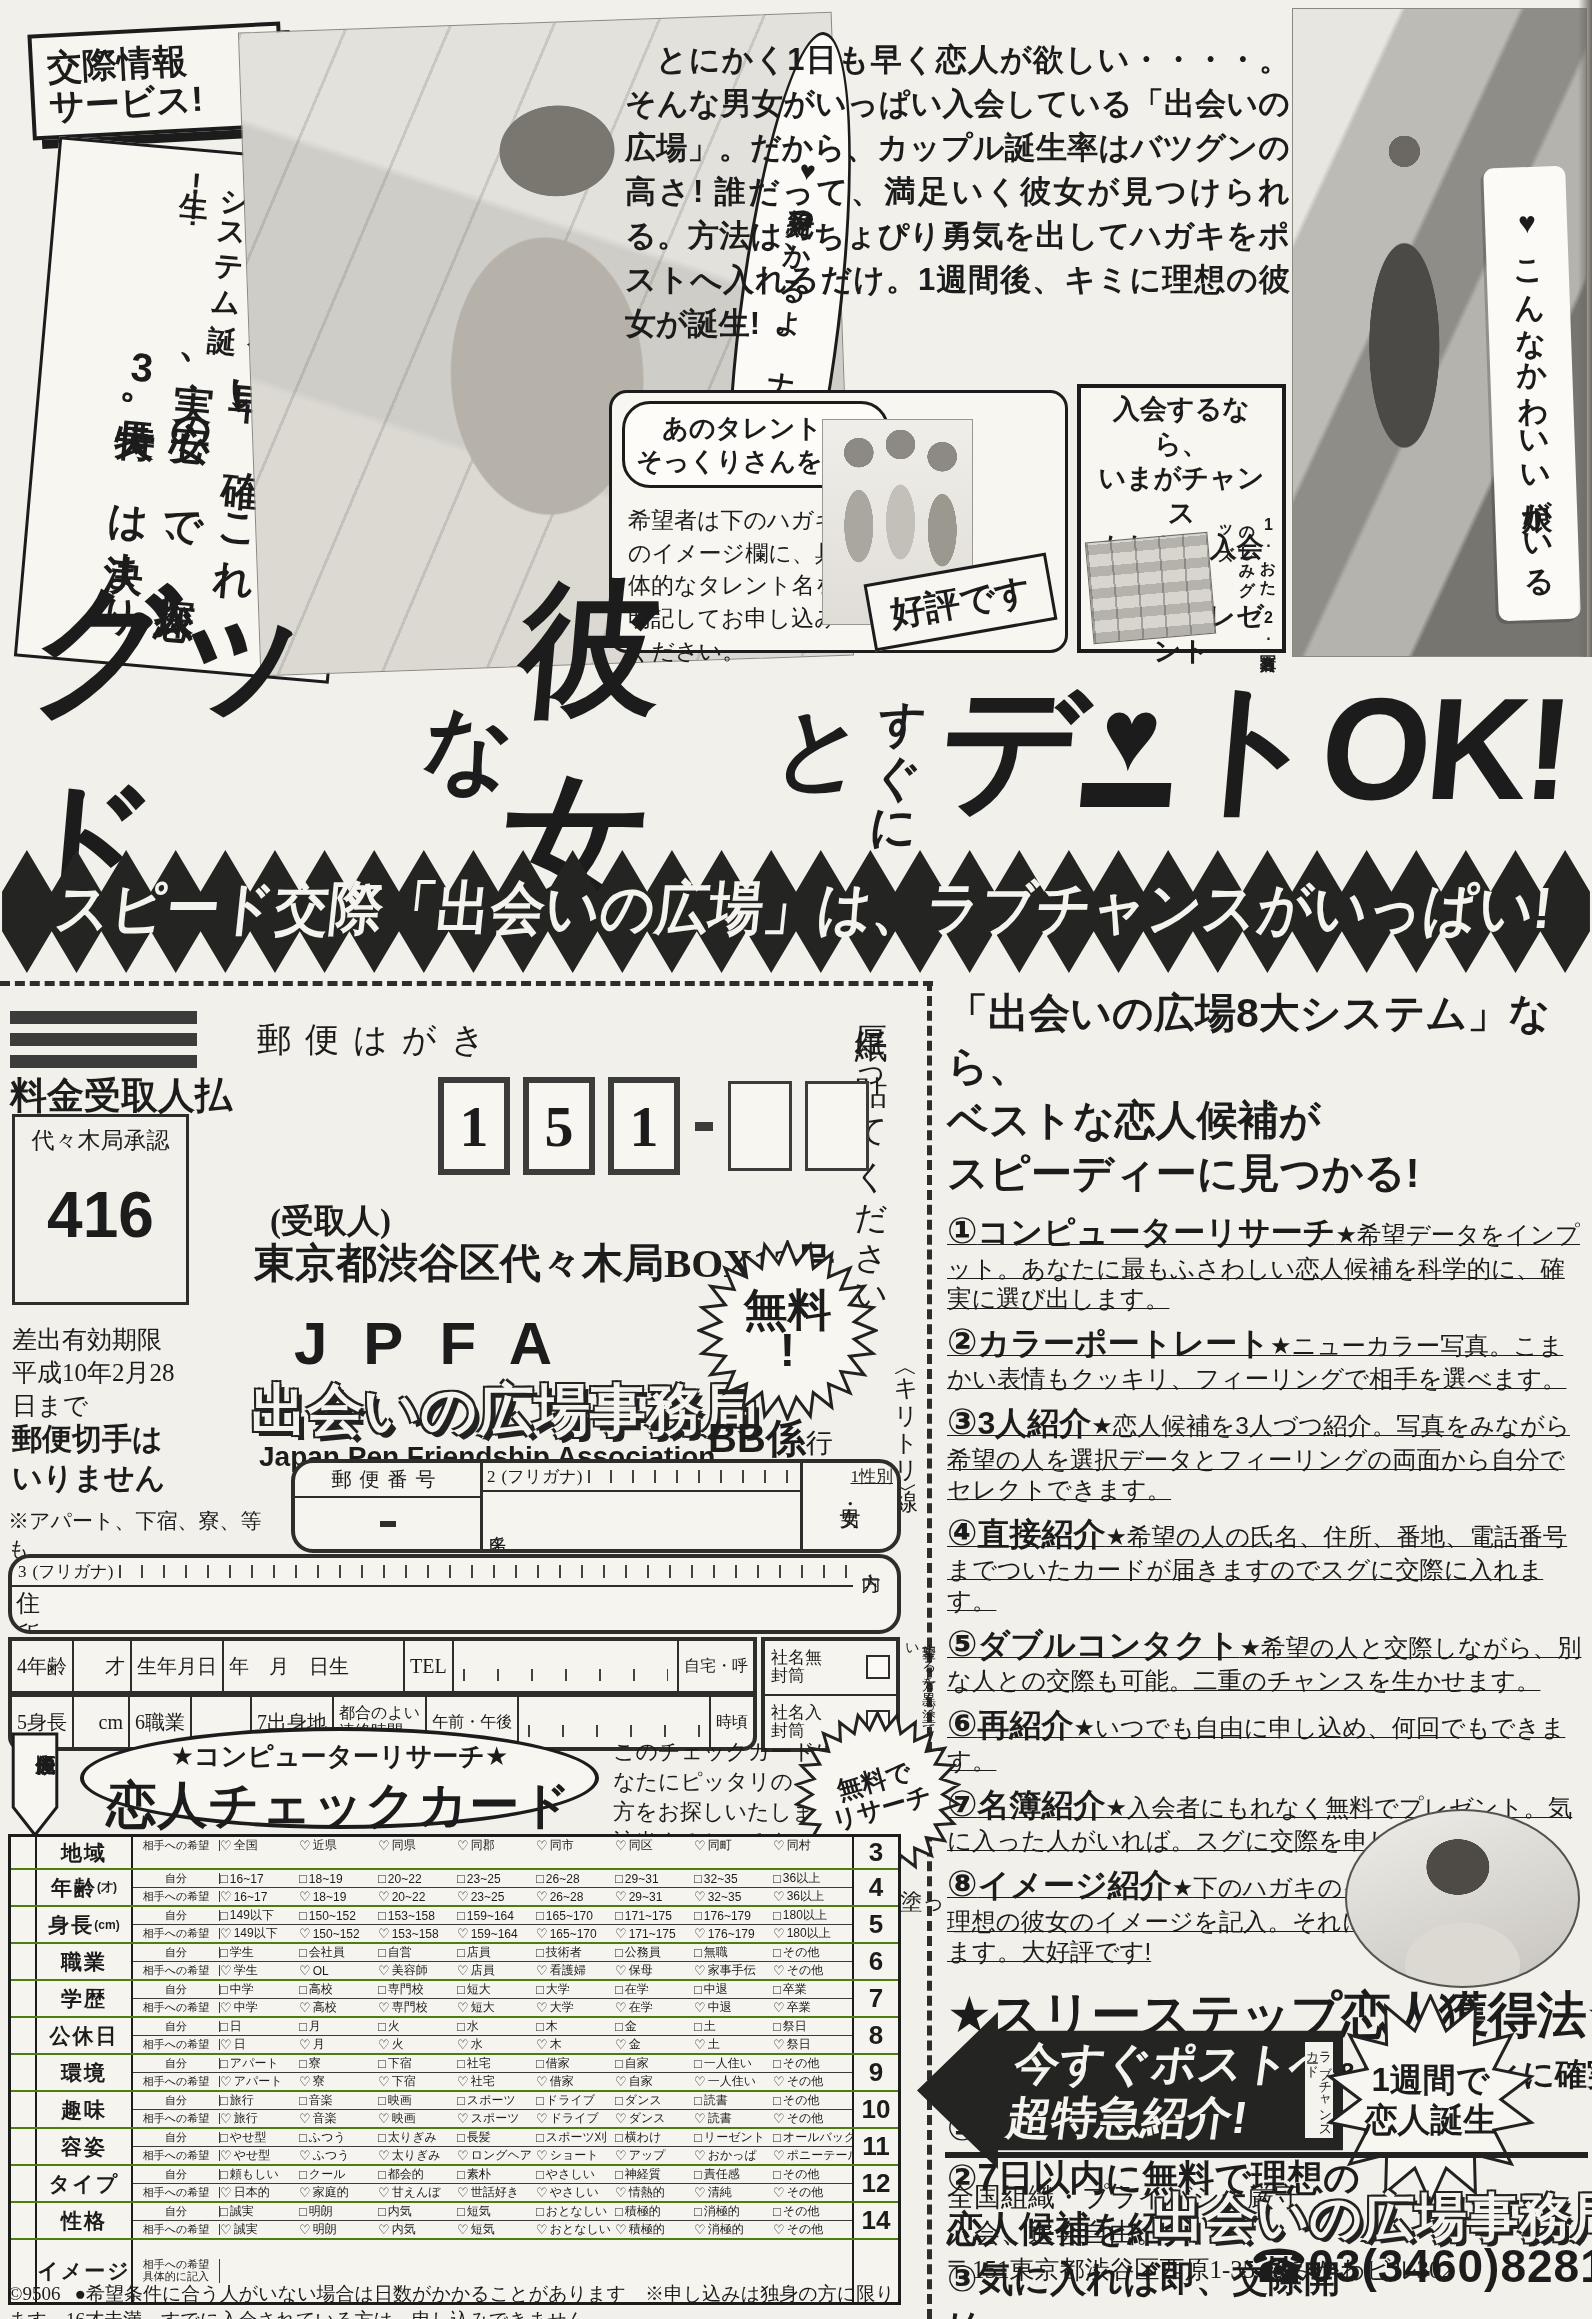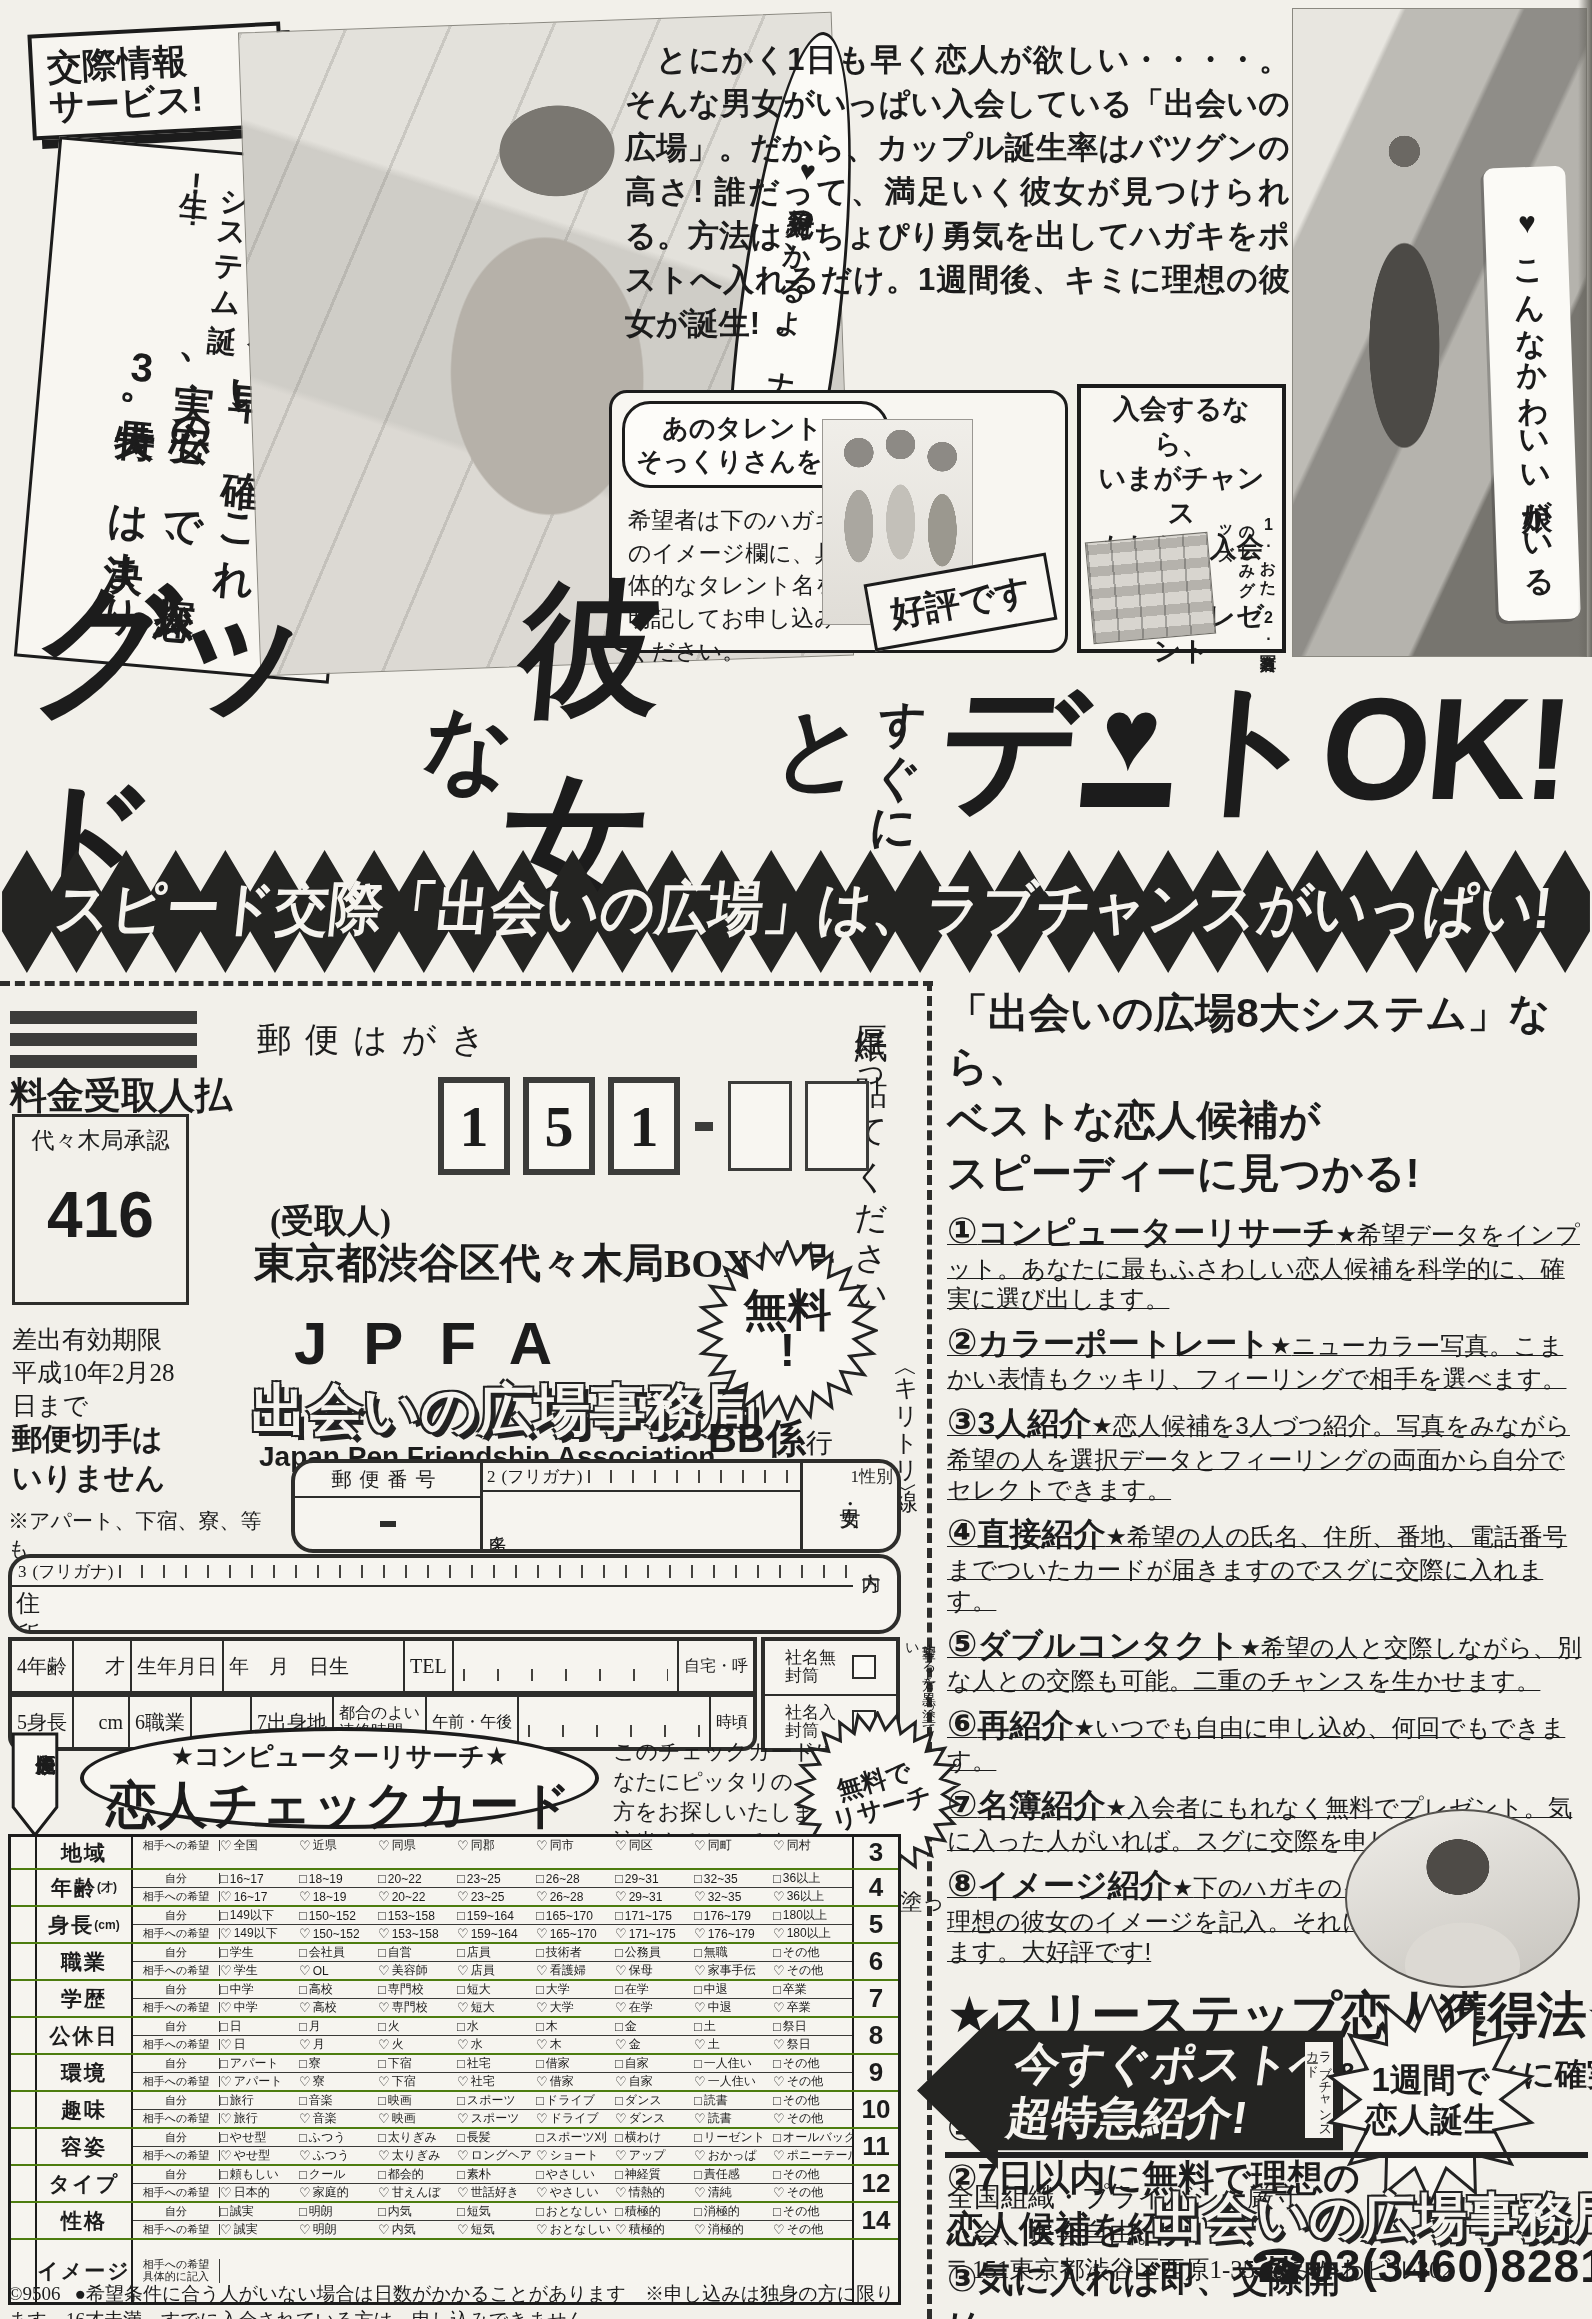--- a/index.html
+++ b/index.html
@@ -125,38 +125,38 @@
   .fa-postal{width:185px;border-right:3px solid #2d2d2b;display:flex;flex-direction:column;}
   .fa-postal-label{font-size:20px;letter-spacing:8px;text-align:center;border-bottom:2px solid #2d2d2b;padding:3px 0;}
   .fa-postal-input{flex:1;display:flex;align-items:center;justify-content:center;}
   .fa-dash{width:16px;height:6px;background:#2d2d2b;}
   .fa-name{flex:1;border-right:3px solid #2d2d2b;display:flex;flex-direction:column;}
   .fa-top{display:flex;align-items:center;gap:6px;font-size:17px;padding:2px 4px;border-bottom:2px solid #2d2d2b;}
   .ticks{flex:1;height:13px;background:repeating-linear-gradient(90deg,#44423e 0 2px,transparent 2px 22px);}
   .fa-main{flex:1;display:flex;}
   .fa-name-label{width:30px;font-size:19px;display:flex;align-items:center;justify-content:center;}
   .fa-input{flex:1;}
-  .fa-sex{width:94px;display:flex;flex-direction:column;align-items:center;}
+  .fa-sex{width:94px;display:flex;flex-direction:column;align-items:center;text-decoration:underline;}
   .fa-sex-top{font-size:17px;align-self:flex-end;padding:2px 4px;}
   .fa-sex-opts{font-size:21px;margin-top:2px;}
   .form-b{left:8px;top:1554px;width:893px;height:80px;border-radius:22px;display:flex;overflow:hidden;}
   .fb-left{display:flex;flex-direction:column;flex:1;}
   .fb-top{display:flex;align-items:center;gap:6px;font-size:17px;padding:2px 6px;border-bottom:2px solid #2d2d2b;}
   .fb-main{flex:1;display:flex;align-items:center;}
   .fb-addr{width:40px;font-size:24px;margin-left:4px;}
   .fb-uchikata{width:36px;font-size:19px;display:flex;align-items:center;margin-right:8px;}
   .form-c{left:8px;top:1637px;width:749px;height:58px;display:flex;align-items:stretch;}
   .form-d{left:8px;top:1693px;width:749px;height:58px;display:flex;align-items:stretch;border-radius:0 0 14px 14px;}
   .fc{display:flex;align-items:center;padding:0 5px;font-size:20px;border-right:2px solid #2d2d2b;}
   .fc:last-child{border-right:none;}
   .fc.small{font-size:16px;line-height:1.1;}
   .fc.grow{flex:1;}
   .fc .tickline{flex:1;height:12px;background:repeating-linear-gradient(90deg,#44423e 0 2px,transparent 2px 34px);margin:18px 4px 0;}
   .form-e{left:761px;top:1637px;width:139px;height:115px;display:flex;flex-direction:column;}
-  .fe-row{flex:1;display:flex;align-items:center;justify-content:space-between;padding:0 20px;font-size:17px;line-height:1.05;border-bottom:2px solid #2d2d2b;}
+  .fe-row{flex:1;display:flex;align-items:center;justify-content:space-between;padding:0 6px;font-size:17px;line-height:1.05;border-bottom:2px solid #2d2d2b;}
   .fe-row:last-child{border-bottom:none;}
   .fe-check{width:20px;height:20px;border:2px solid #2d2d2b;background:#fbfaf6;}
   .env-note{left:903px;top:1634px;font-size:14px;line-height:1.2;height:159px;}
 
   
   .priority{left:10px;top:1731px;width:50px;height:107px;}
   .priority svg{position:absolute;left:0;top:0;}
   .priority .txt{position:absolute;left:0;top:8px;width:100%;text-align:center;font-size:20px;font-weight:bold;}
   .cc-ellipse{left:80px;top:1727px;width:519px;height:102px;border:4px solid #1c1c1c;border-radius:50%;
       background:#f8f6f1;text-align:center;box-sizing:border-box;}

